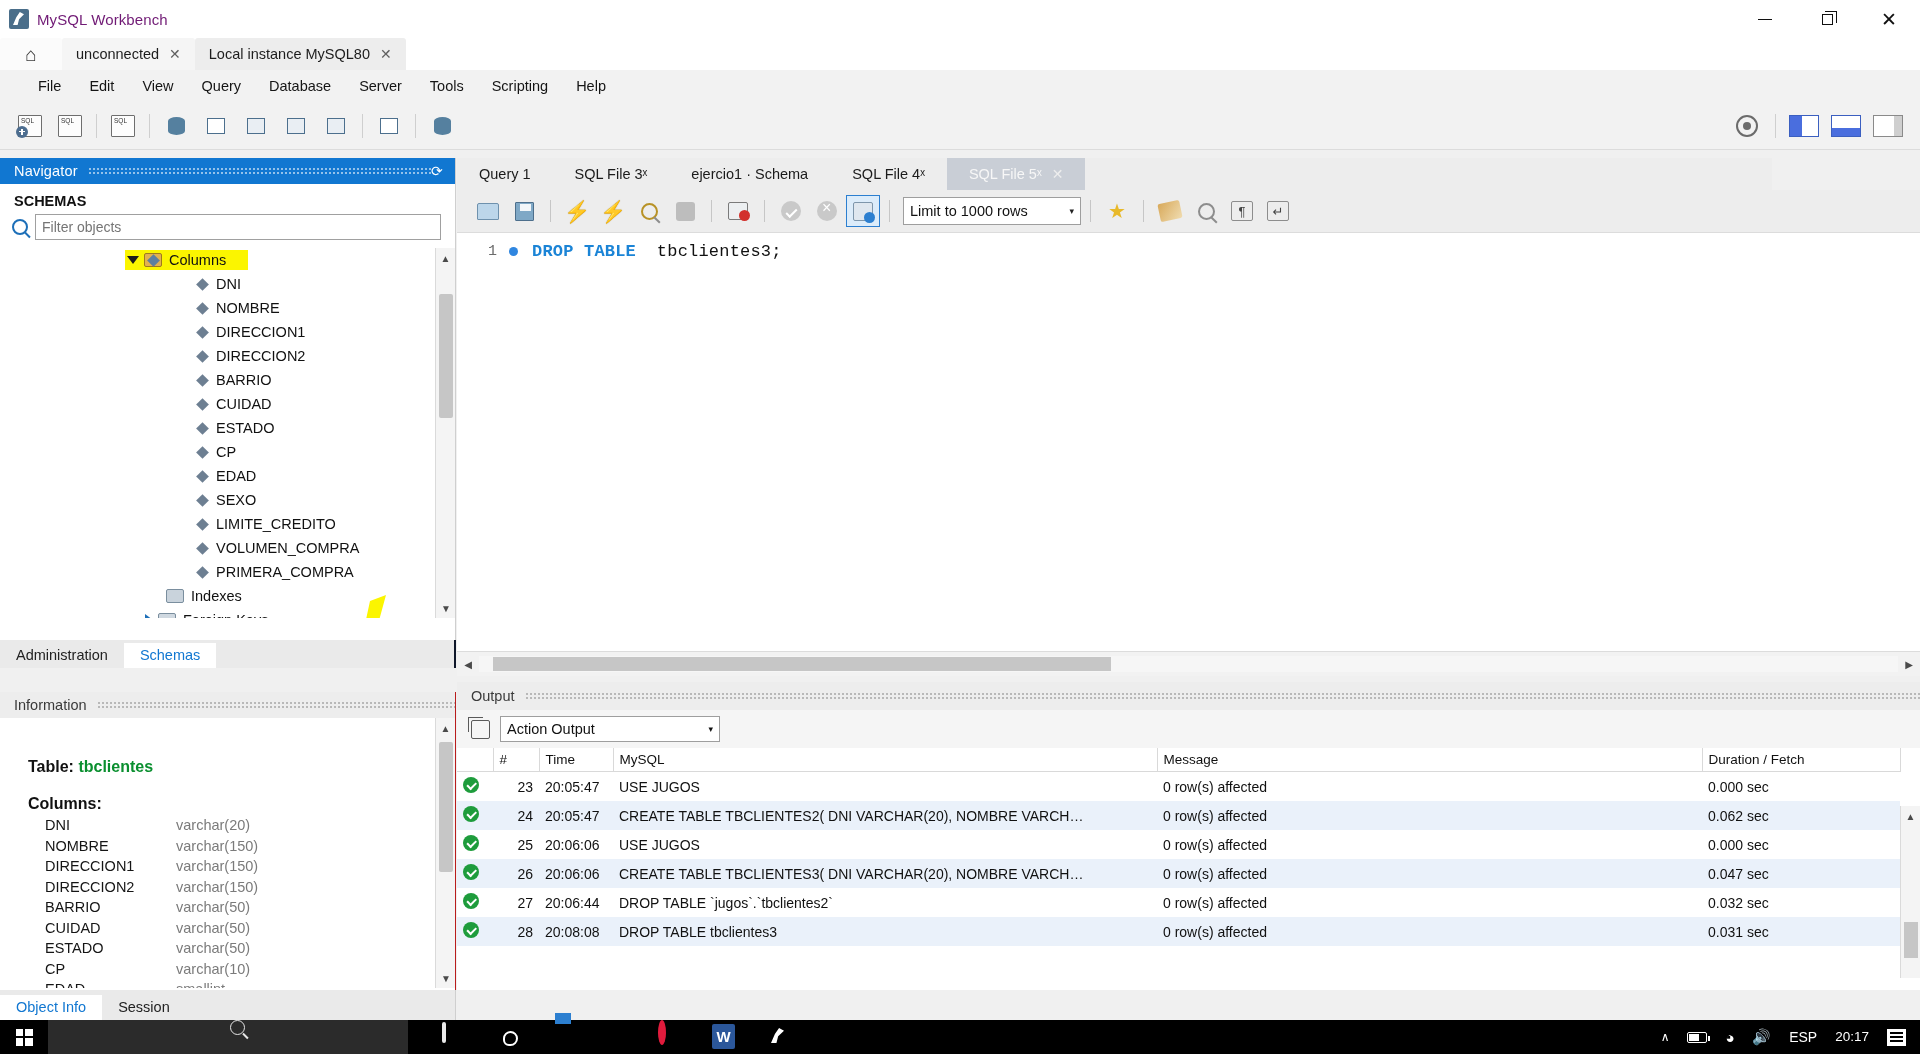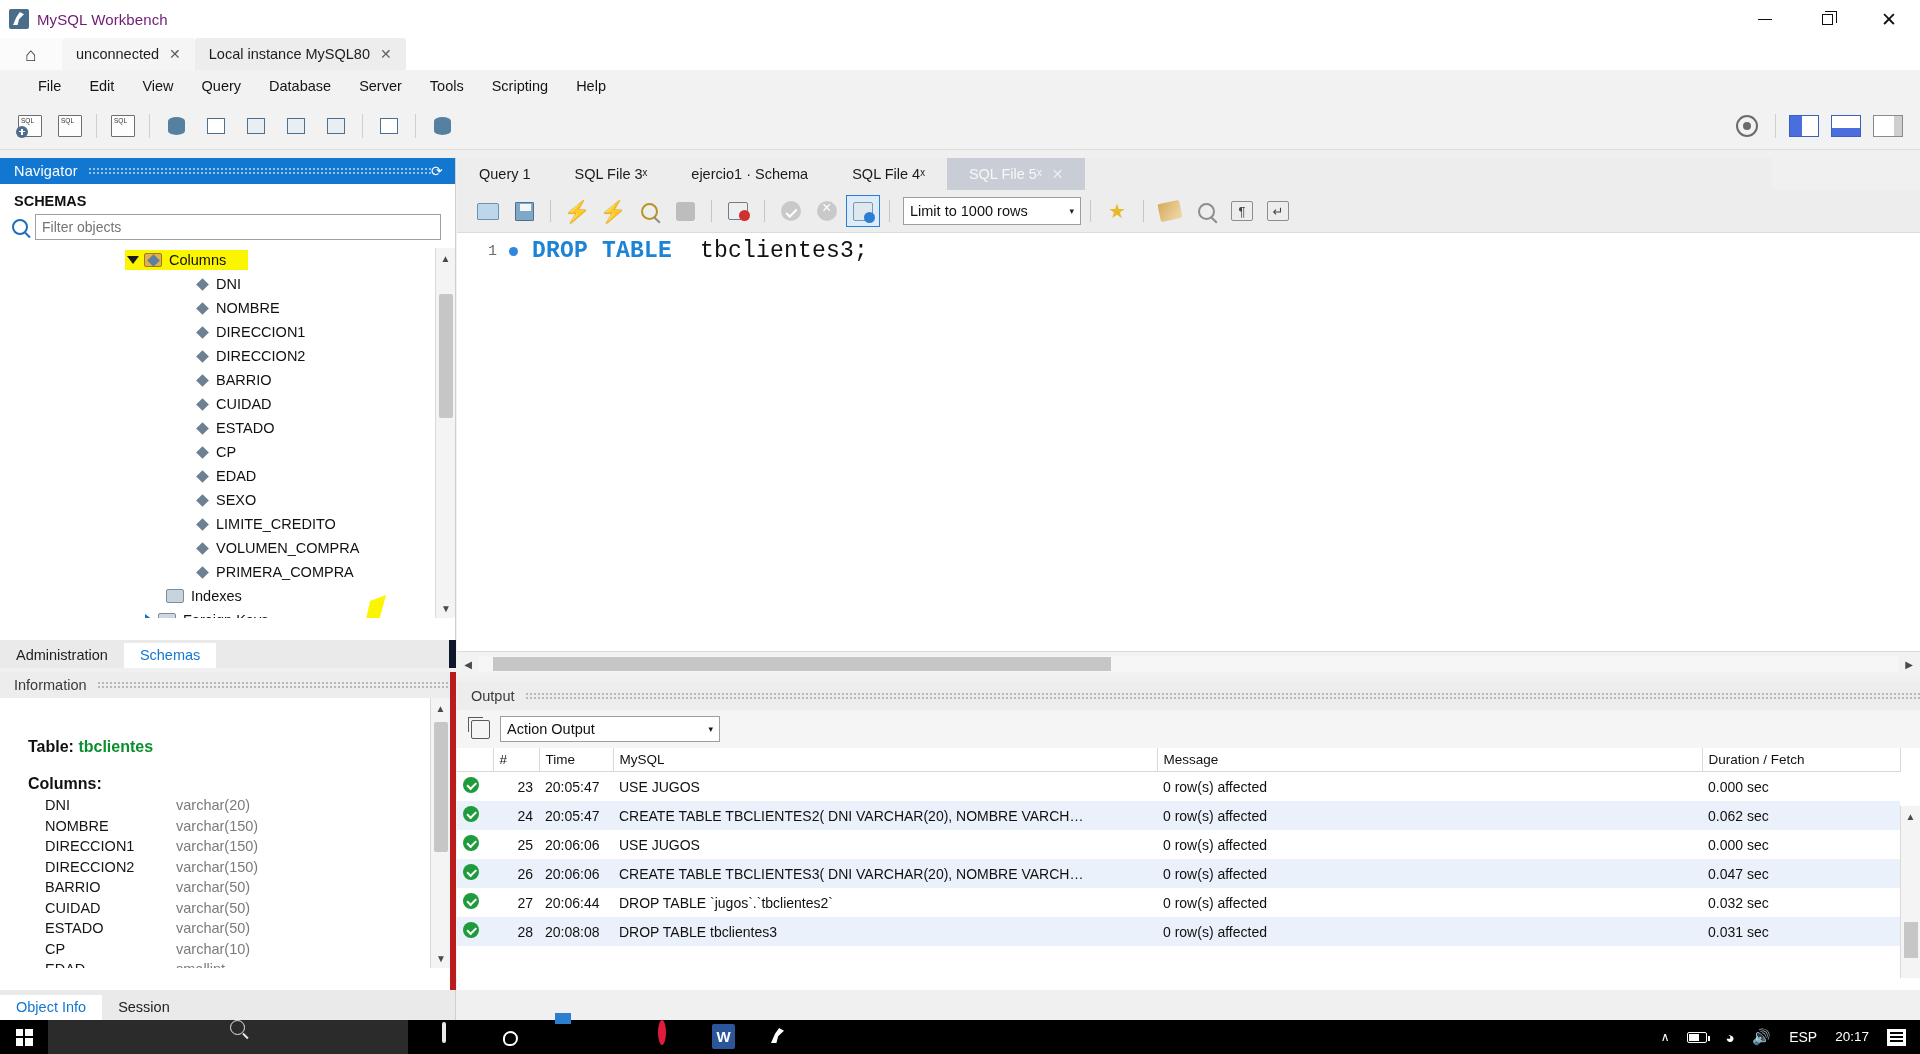--- a/index.html
+++ b/index.html
@@ -132,29 +132,29 @@
   }
   .ts-arrow { height:20px; display:flex;align-items:center;justify-content:center;font-size:10px;color:#4a4a4a;}
   .ts-thumb { position:absolute; left:3px; top:46px; width:14px; height:124px; background:#c6c6c6; border-radius:2px; }
   .checkmark {
     position:absolute; left:285px; top:345px; width:62px; height:115px; pointer-events:none;
   }
 
   
   .nav-tabs {
     position:absolute; left:0; top:640px; width:456px; height:28px;
-    background:#eaeaea; display:flex; align-items:flex-end; border-right:7px solid #0f172a;
+    background:#eaeaea; display:flex; align-items:flex-end; border-right:2px solid #0f172a;
   }
   .nav-tab { padding:4px 16px 5px 16px; font-size:14.5px; color:#222; }
   .nav-tab.active { background:#fff; color:#1177d1; }
 
   
   .infopanel {
-    position:absolute; left:0; top:672px; width:456px; height:322px; background:#fff;
-    border-right:6px solid #b91c1c;
+    position:absolute; left:0; top:692px; width:456px; height:322px; background:#fff;
+    border-right:1px solid #b91c1c;
   }
   .info-header {
     height:26px; background:#ededed; display:flex; align-items:center;
     padding-left:14px; font-size:14.5px; color:#3a3a3a;
   }
   .info-header .dots { flex:1; margin-left:10px; height:9px;
     background-image:radial-gradient(circle, rgba(120,120,120,.45) 1px, transparent 1.2px);
     background-size:4px 4px; }
   .info-body { position:relative; height:270px; padding:40px 0 0 28px; overflow:hidden; }
   .info-title { font-size:16px; font-weight:bold; color:#111; margin-bottom:19px; }
@@ -211,21 +211,21 @@
   .btnbox { width:22px;height:20px;border:1.4px solid #8d8d8d;border-radius:2px;display:flex;align-items:center;justify-content:center;font-size:13px;color:#444; }
 
   
   .sqlarea {
     position:absolute; left:457px; top:232px; width:1463px; height:420px;
     background:#fff; border:1px solid #dcdcdc; border-left:none; border-right:none;
   }
   .sql-line { display:flex; align-items:center; height:28px; padding-top:8px; }
   .ln-no { width:40px; text-align:right; font-family:"Liberation Mono", monospace; font-size:15px; color:#6b6b6b; }
   .ln-dot { width:9px;height:9px;border-radius:50%;background:#2f86e0;margin:0 14px 0 12px; }
-  .code { font-family:"Liberation Mono", monospace; font-size:23px; color:#111; letter-spacing:.2px; }
+  .code { font-family:"Liberation Mono", monospace; font-size:17px; color:#111; letter-spacing:.2px; }
   .kw { color:#1b84d6; font-weight:bold; }
 
   
   .hscroll {
     position:absolute; left:457px; top:652px; width:1463px; height:24px;
     background:#f2f2f2; display:flex; align-items:center;
   }
   .hs-arrow { width:22px;text-align:center;font-size:10px;color:#4a4a4a; }
   .hs-track { flex:1; height:16px; background:#f6f6f6; position:relative; }
   .hs-thumb { position:absolute; left:14px; top:1px; width:618px; height:14px; background:#c6c6c6; }

